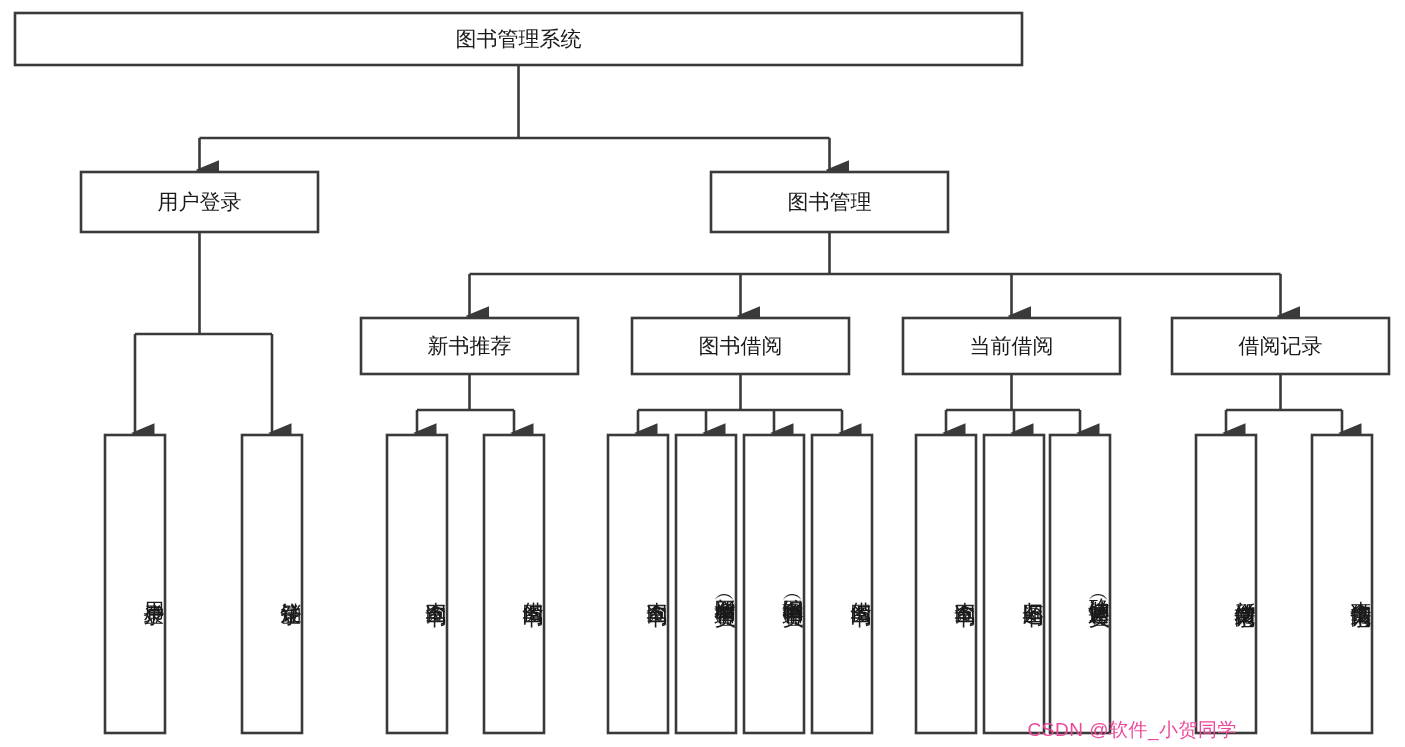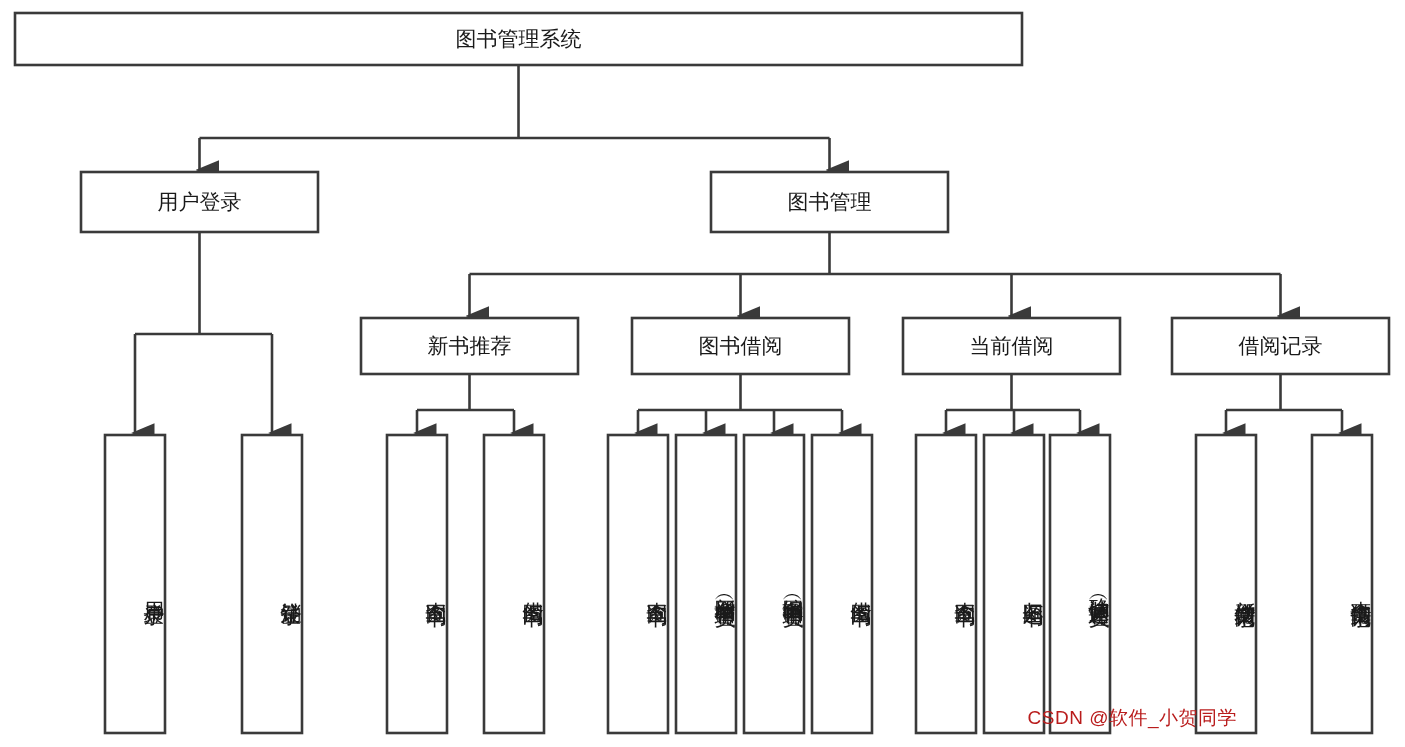--- a/index.html
+++ b/index.html
@@ -60,24 +60,24 @@
     letter-spacing: 1.5px;
     display: flex;
     align-items: flex-start;
     justify-content: center;
     white-space: nowrap;
     pointer-events: none;
   }
   .watermark {
     position: absolute;
     right: 12px;
-    bottom: 16px;
+    bottom: 4px;
     font-family: "Liberation Sans", "DejaVu Sans", sans-serif;
     font-size: 19px;
-    color: #b91c1c;
+    color: #ec4899;
     white-space: nowrap;
     letter-spacing: 0.5px;
   }
 </style>
 </head>
 <body>
 
 <div id="diagram-root">
 
   <svg id="flowchart" viewBox="0 0 1405 747">

